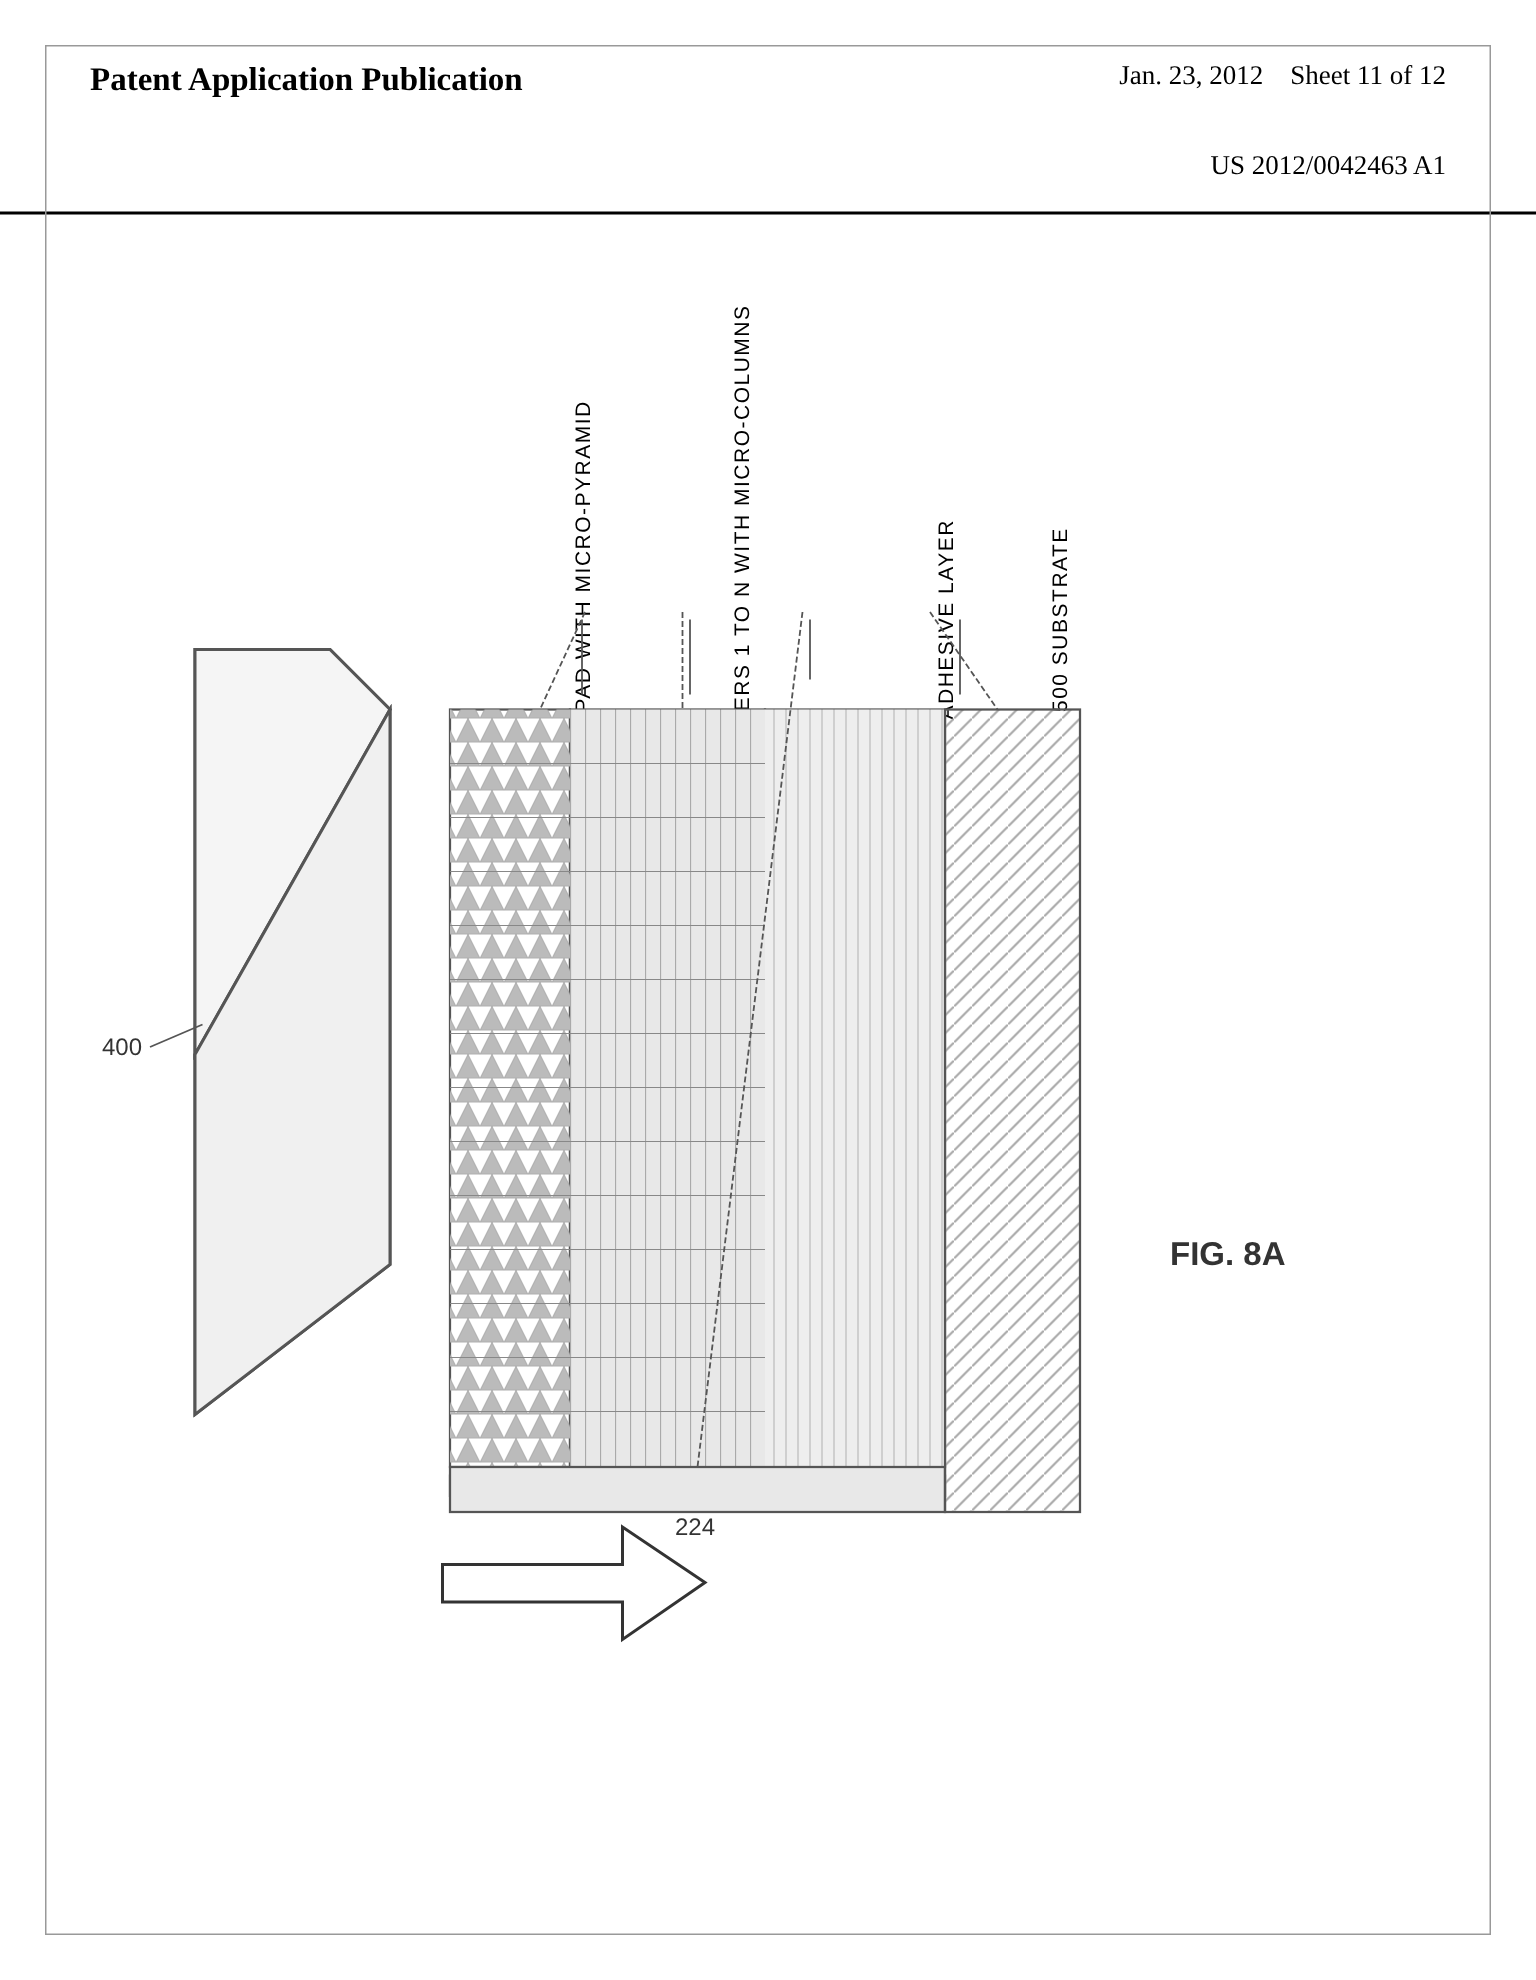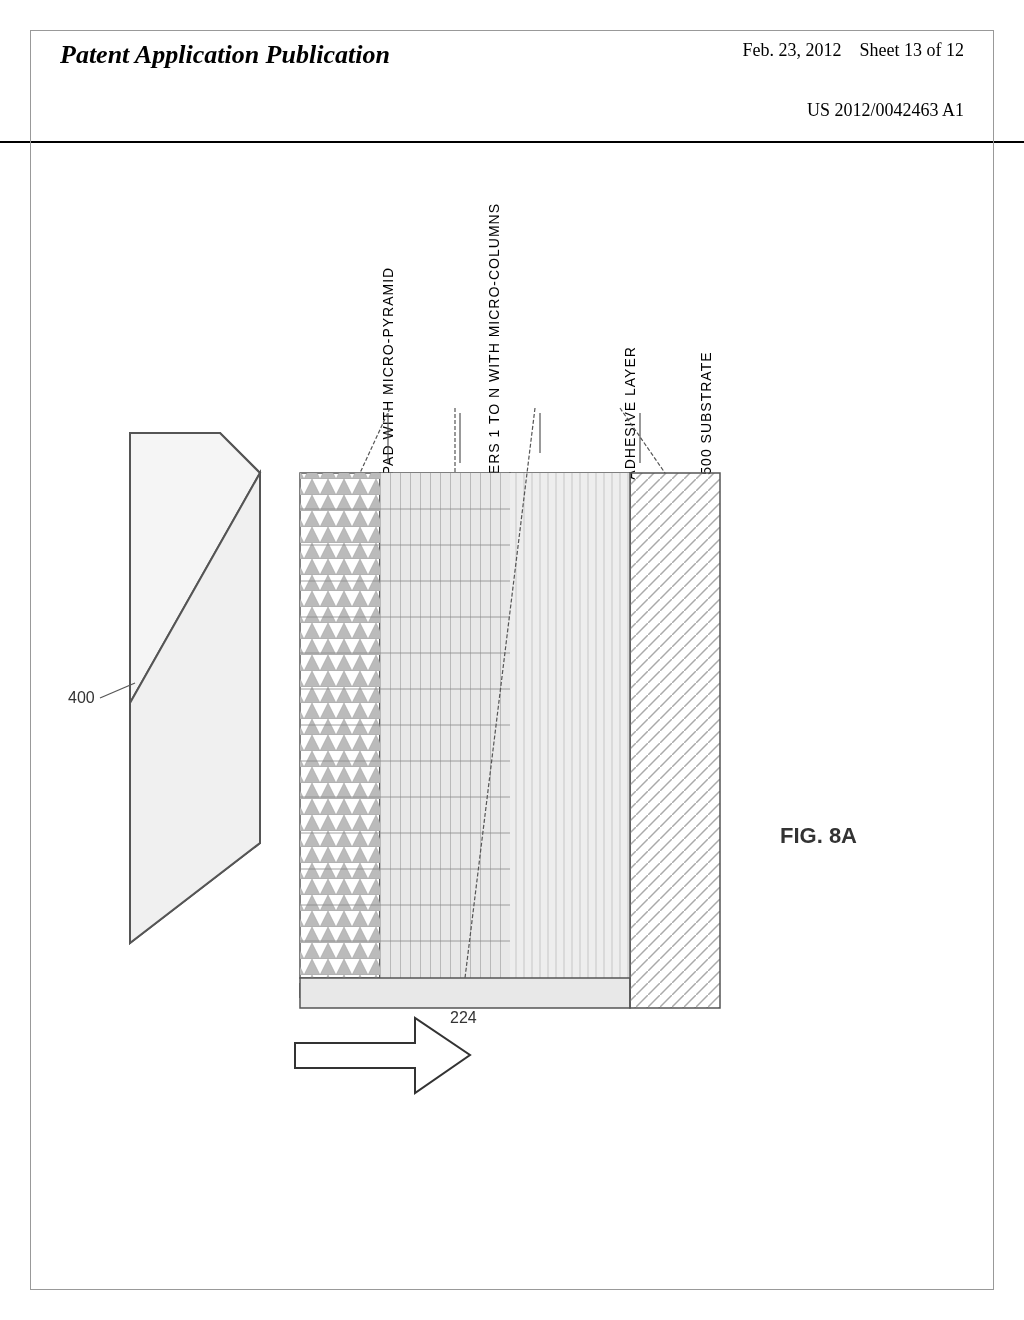--- a/index.html
+++ b/index.html
@@ -14,23 +14,22 @@
 
     .header {
       display: flex;
       justify-content: space-between;
       align-items: flex-start;
       padding: 40px 60px 20px 60px;
       border-bottom: 2px solid #000;
     }
 
     .header-left {
-      font-size: 26px;
+      font-size: 22px;
       font-weight: bold;
-      font-style: italic;
     }
 
     .header-right {
       display: flex;
       flex-direction: column;
       align-items: flex-end;
       gap: 4px;
     }
 
     .header-date {
@@ -80,22 +79,22 @@
   </style>
 </head>
 <body>
 
 <div class="page-border"></div>
 
 <div class="header">
   <div class="header-left">Patent Application Publication</div>
   <div class="header-right">
     <div class="header-date">
-      <span>Feb. 23, 2012</span>&nbsp;&nbsp;&nbsp;
-      <span>Sheet 13 of 12</span>
+      <span>Jan. 23, 2012</span>&nbsp;&nbsp;&nbsp;
+      <span>Sheet 11 of 12</span>
     </div>
     <div class="header-patent">US 2012/0042463 A1</div>
   </div>
 </div>
 
 <div class="diagram-area">
 
   <div style="position:absolute; top:60px; left:350px; display:flex; flex-direction:row; gap:30px;">
     <div class="rotated-text" style="margin-left:30px;">CLEANING PAD WITH MICRO-PYRAMID</div>
     <div class="rotated-text" style="margin-left:60px;">INTERMEDIATE LAYERS 1 TO N WITH MICRO-COLUMNS</div>

